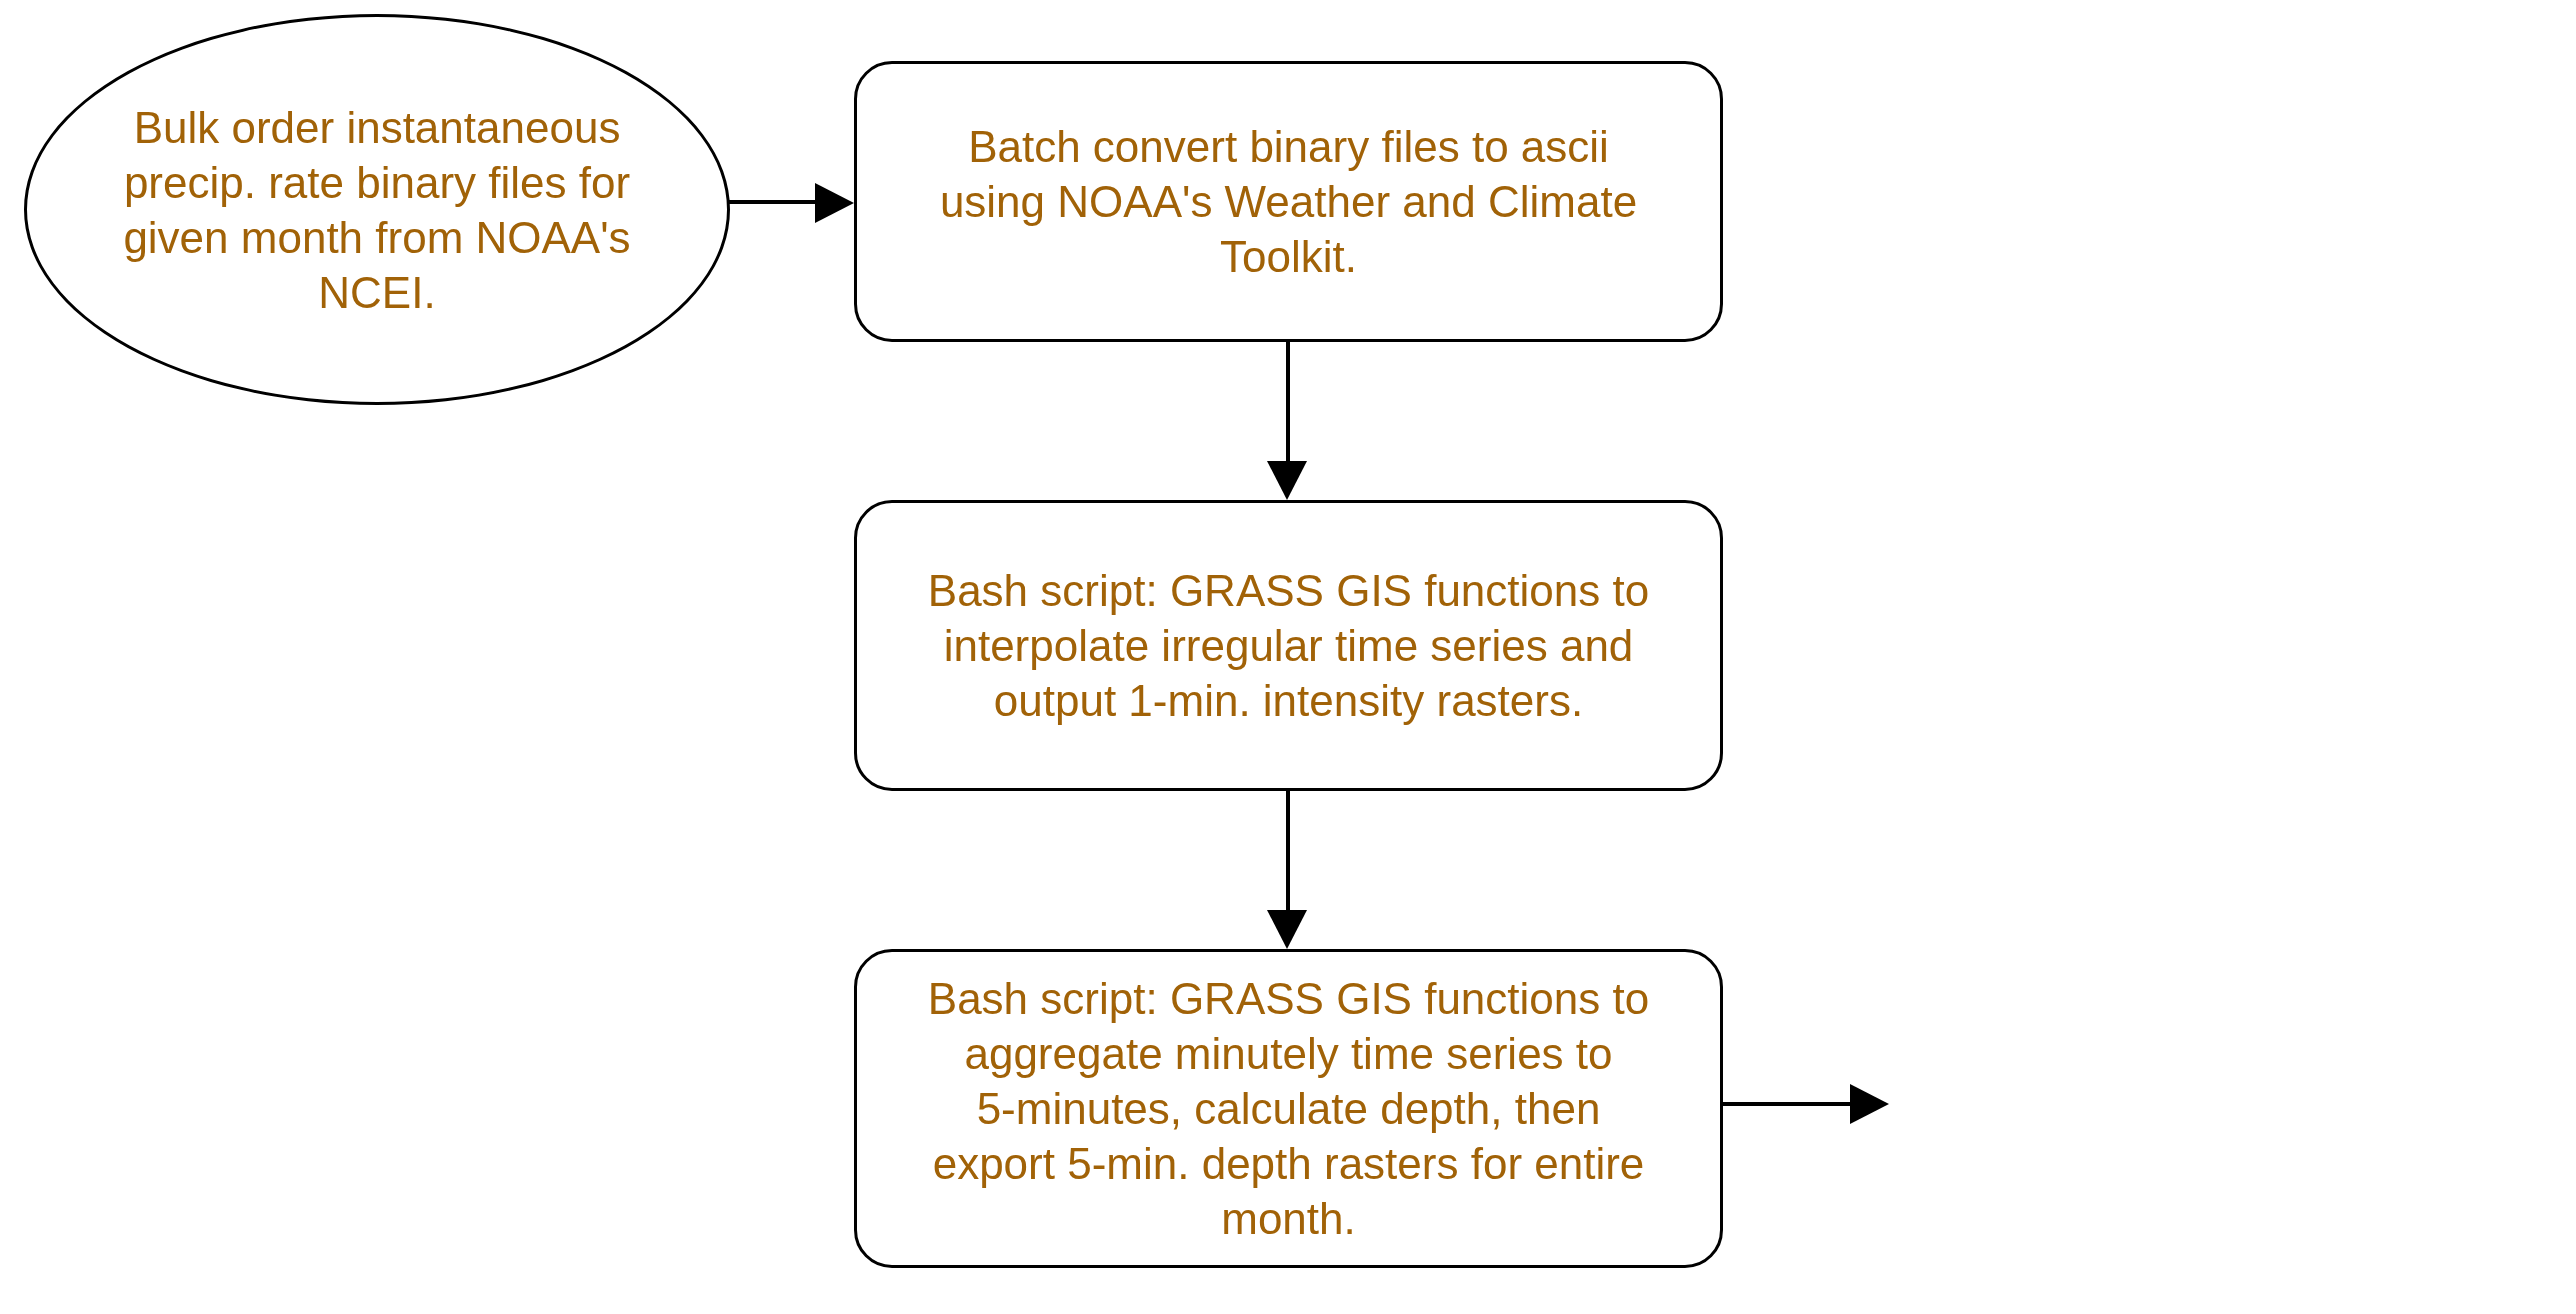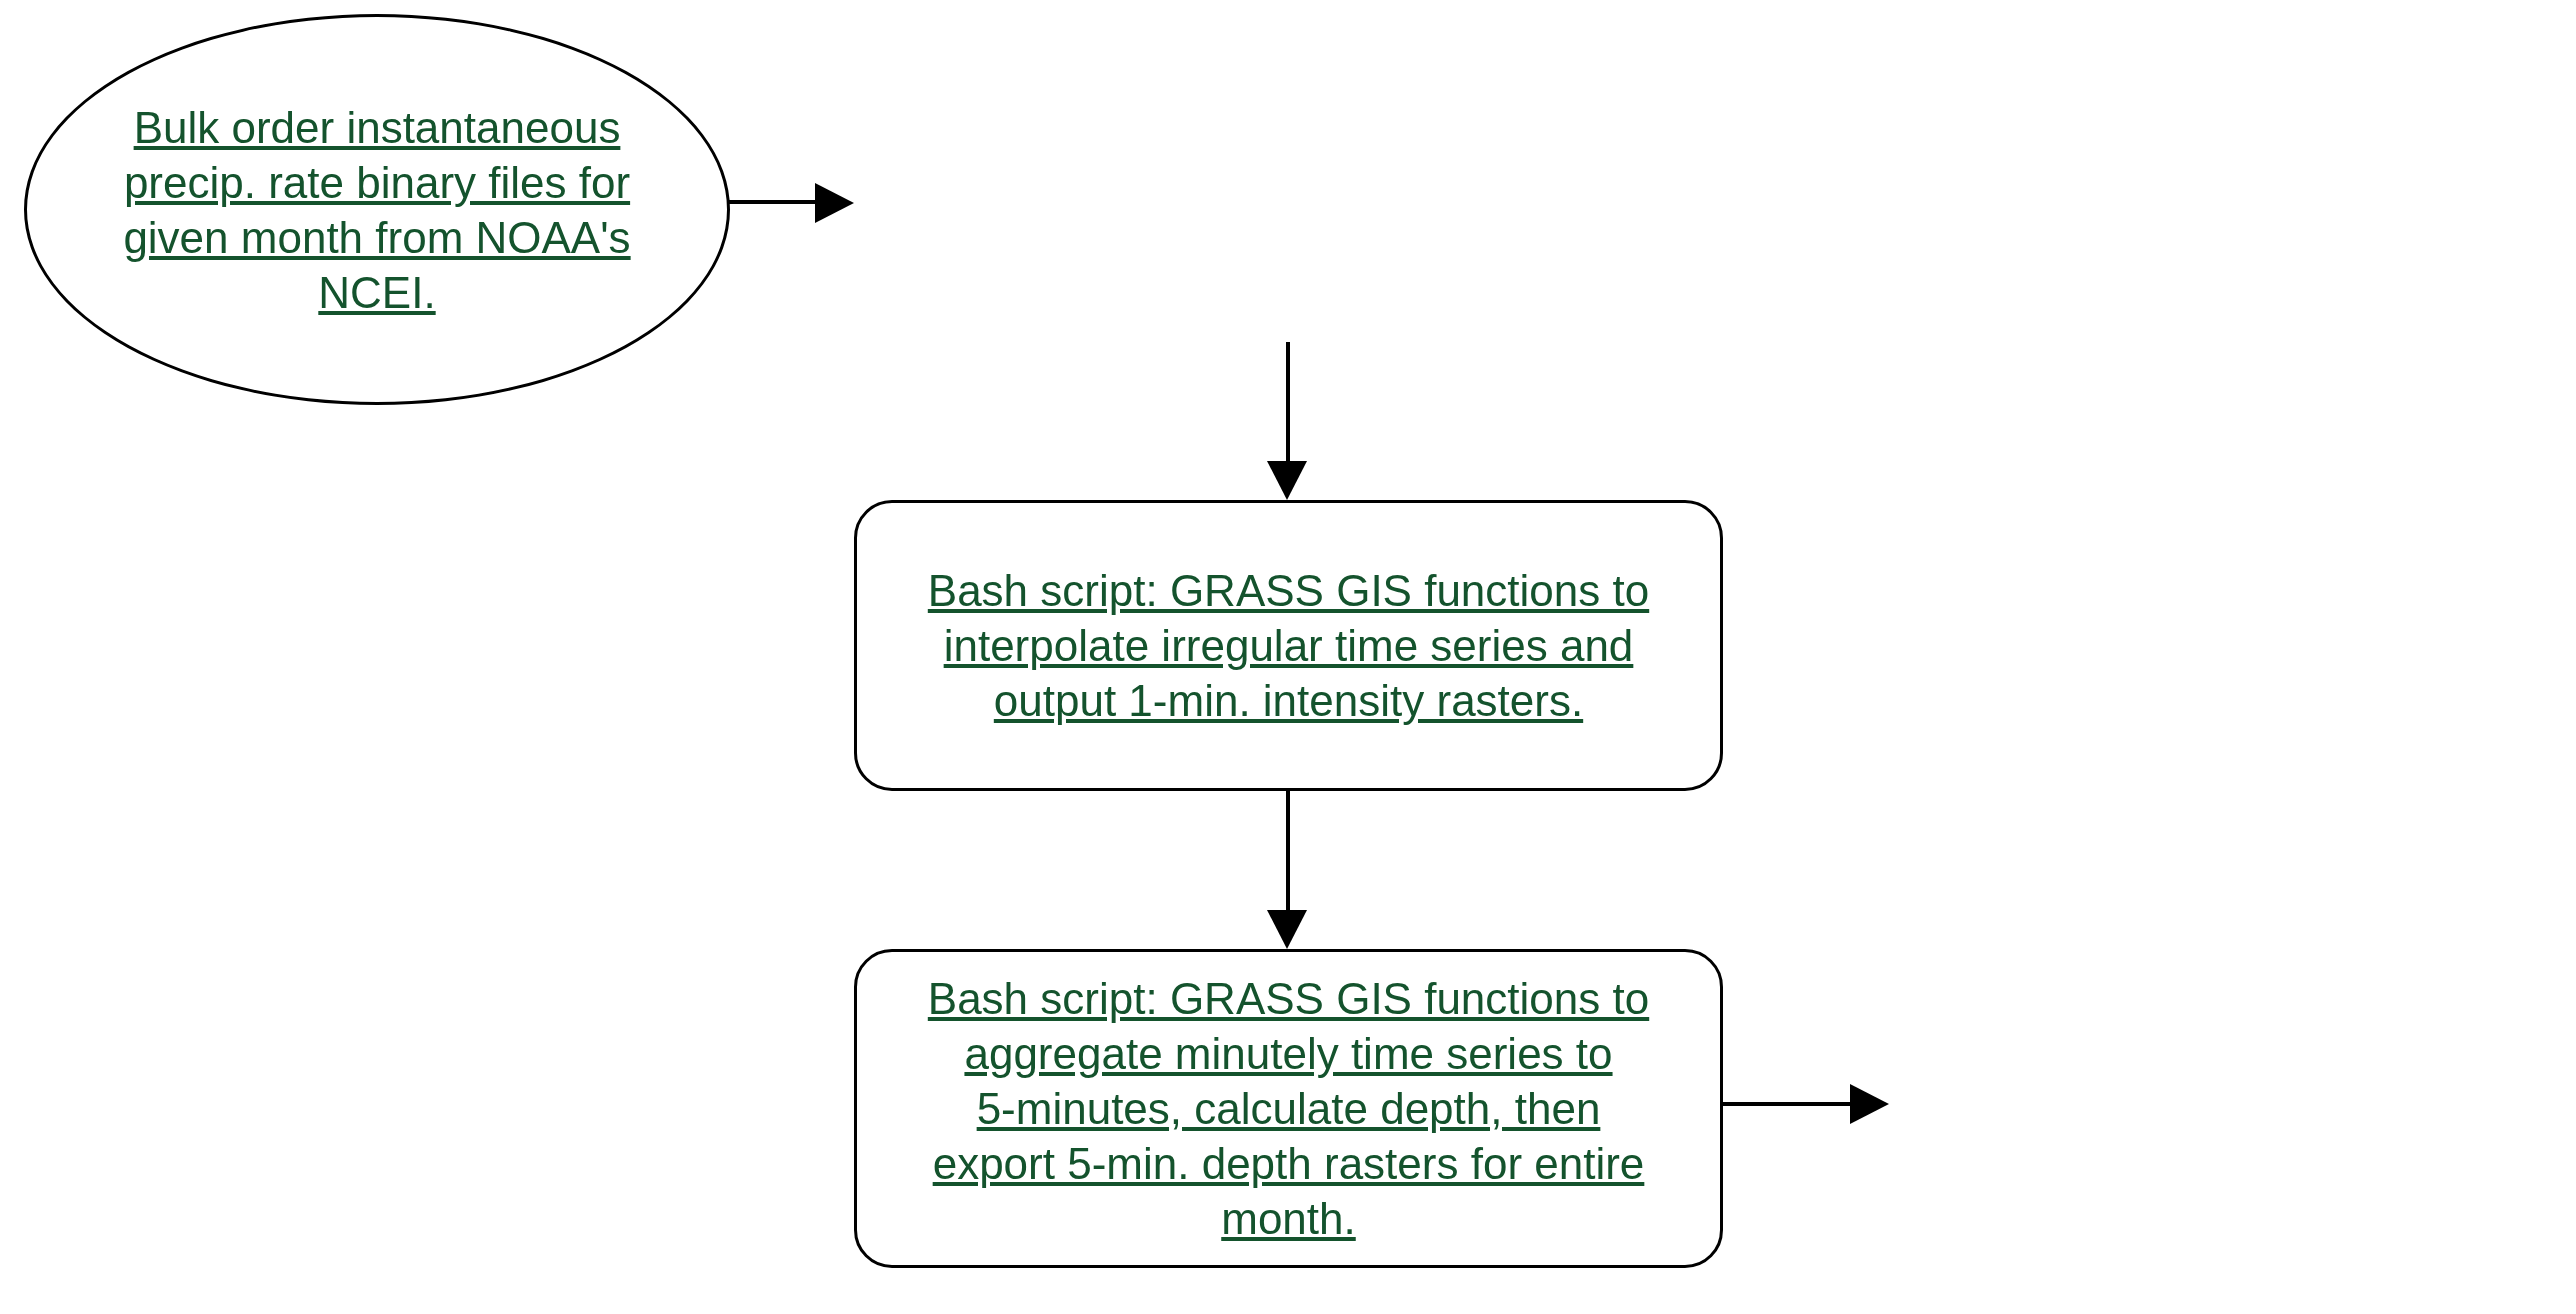--- a/index.html
+++ b/index.html
@@ -22,22 +22,21 @@
     background: #ffffff;
     display: flex;
     align-items: center;
     justify-content: center;
   }
   .node .node-text {
     white-space: pre-line;
     text-align: center;
     font-size: 44px;
     line-height: 55px;
-    color: #14532d;
-    text-decoration: underline;
+    color: #a16207;
   }
   .ellipse { border-radius: 50%; }
   .rounded-rect { border-radius: 38px; }
 
   #node-start   { left: 24px;   top: 14px;   width: 706px;  height: 391px; }
   #node-p1      { left: 854px; top: 61px;   width: 869px; height: 281px; }
   #node-p2      { left: 854px; top: 500px;  width: 869px; height: 291px; }
   #node-p3      { left: 854px; top: 949px; width: 869px; height: 319px; }
   #node-end     { left: 1890px; top: 918px; width: 667px;  height: 380px; }
 
@@ -75,20 +74,25 @@
 
 <div class="canvas">
 
   <div class="node ellipse" id="node-start">
     <div class="node-text">Bulk order instantaneous
 precip. rate binary files for
 given month from NOAA's
 NCEI.</div>
   </div>
 
+  <div class="node rounded-rect" id="node-p1">
+    <div class="node-text">Batch convert binary files to ascii
+using NOAA's Weather and Climate
+Toolkit.</div>
+  </div>
 
   <div class="node rounded-rect" id="node-p2">
     <div class="node-text">Bash script: GRASS GIS functions to
 interpolate irregular time series and
 output 1-min. intensity rasters.</div>
   </div>
 
   <div class="node rounded-rect" id="node-p3">
     <div class="node-text">Bash script: GRASS GIS functions to
 aggregate minutely time series to

